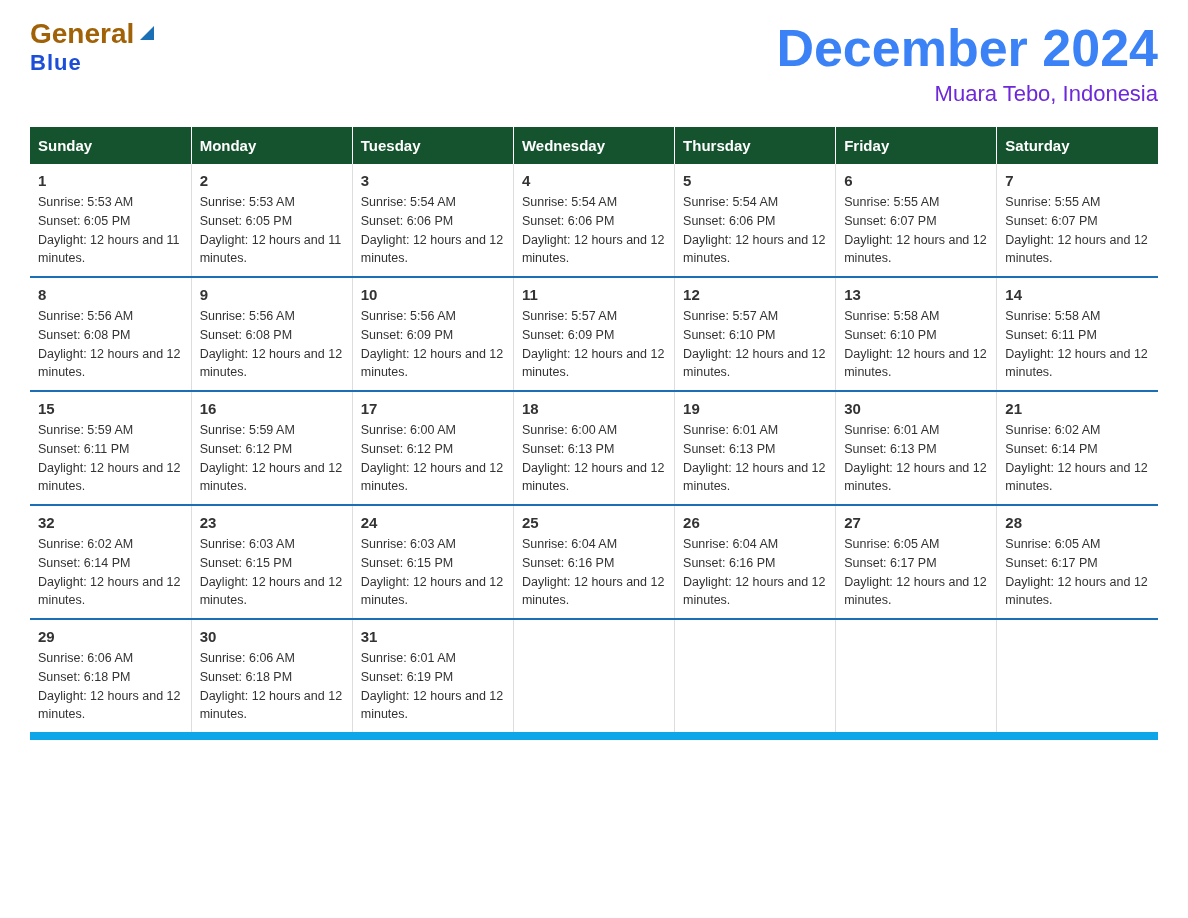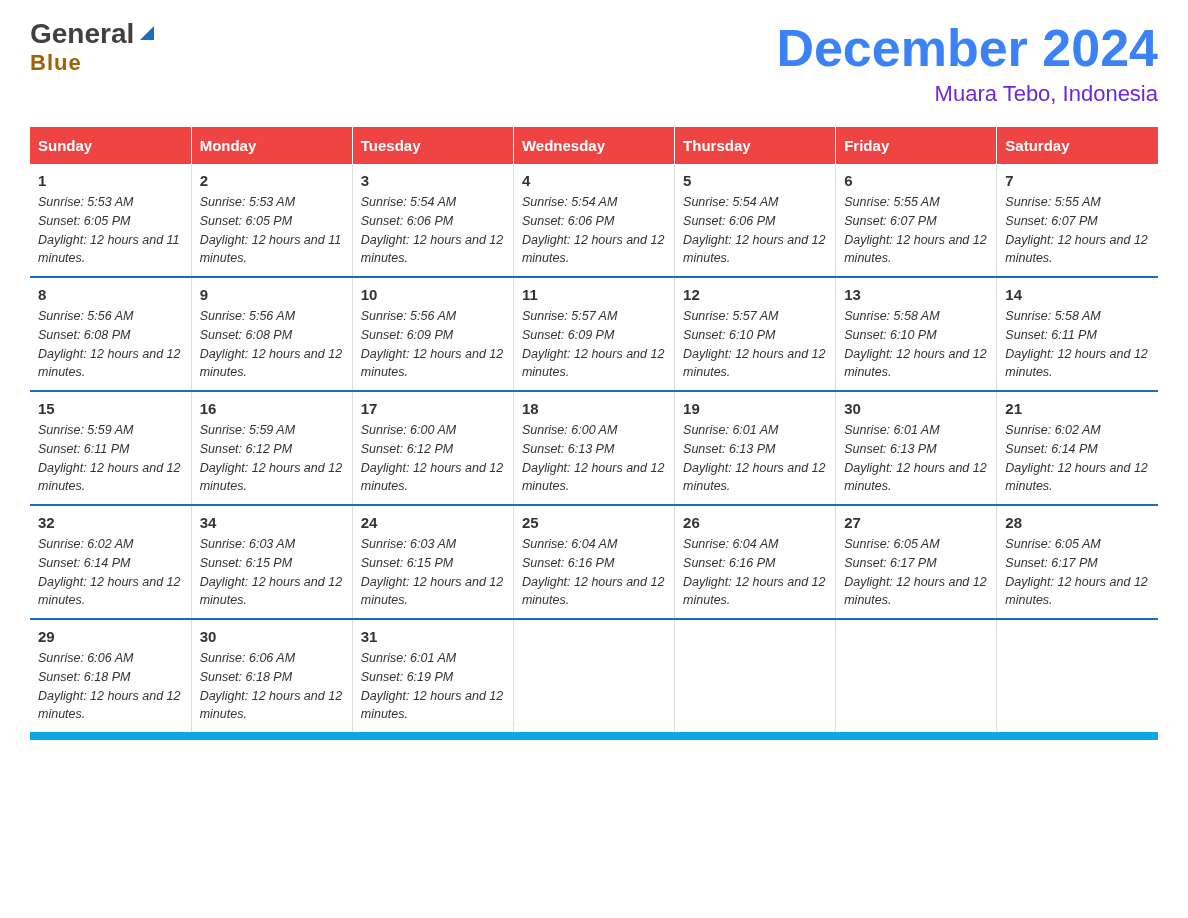--- a/index.html
+++ b/index.html
@@ -18,27 +18,27 @@
       margin-bottom: 20px;
     }
     .logo {
       display: flex;
       flex-direction: column;
       align-items: flex-start;
     }
     .logo-text {
       font-size: 28px;
       font-weight: bold;
-      color: #404040;
+      color: #a16207;
       line-height: 1;
     }
     .logo-sub {
       font-size: 22px;
       font-weight: bold;
-      color: #a16207;
+      color: #1d4ed8;
       letter-spacing: 1px;
       margin-top: 2px;
     }
     .title-block {
       text-align: right;
     }
     .title-block h1 {
       font-size: 52px;
       font-weight: bold;
       color: #3b82f6;
@@ -49,21 +49,21 @@
       font-weight: normal;
       color: #6d28d9;
       margin-top: 4px;
     }
     table {
       width: 100%;
       border-collapse: collapse;
       table-layout: fixed;
     }
     thead tr th {
-      background-color: #ef4444;
+      background-color: #14532d;
       color: #fff;
       padding: 10px 8px;
       font-size: 15px;
       font-weight: bold;
       text-align: left;
       border-right: 1px solid #fff;
     }
     thead tr th:last-child { border-right: none; }
     tbody tr {
       border-bottom: 2px solid #1a6fb5;
@@ -81,21 +81,20 @@
     .day-number {
       font-size: 15px;
       font-weight: bold;
       margin-bottom: 4px;
       display: block;
     }
     .day-info {
       font-size: 12.5px;
       line-height: 1.5;
       color: #333;
-      font-style: italic;
     }
     tbody tr:last-child { border-bottom: 8px solid #0ea5e9; }
   </style>
 </head>
 <body>
 
 <div class="header">
   <div class="logo">
     <div style="display:flex;align-items:center;">
       <span class="logo-text">General</span>
@@ -301,21 +300,21 @@
       <tr>
         <td>
         <span class="day-number">32</span>
         <div class="day-info">
           <span>Sunrise: 6:02 AM</span><br>
           <span>Sunset: 6:14 PM</span><br>
           <span>Daylight: 12 hours and 12 minutes.</span>
         </div>
       </td>
         <td>
-        <span class="day-number">34</span>
+        <span class="day-number">23</span>
         <div class="day-info">
           <span>Sunrise: 6:03 AM</span><br>
           <span>Sunset: 6:15 PM</span><br>
           <span>Daylight: 12 hours and 12 minutes.</span>
         </div>
       </td>
         <td>
         <span class="day-number">24</span>
         <div class="day-info">
           <span>Sunrise: 6:03 AM</span><br>

